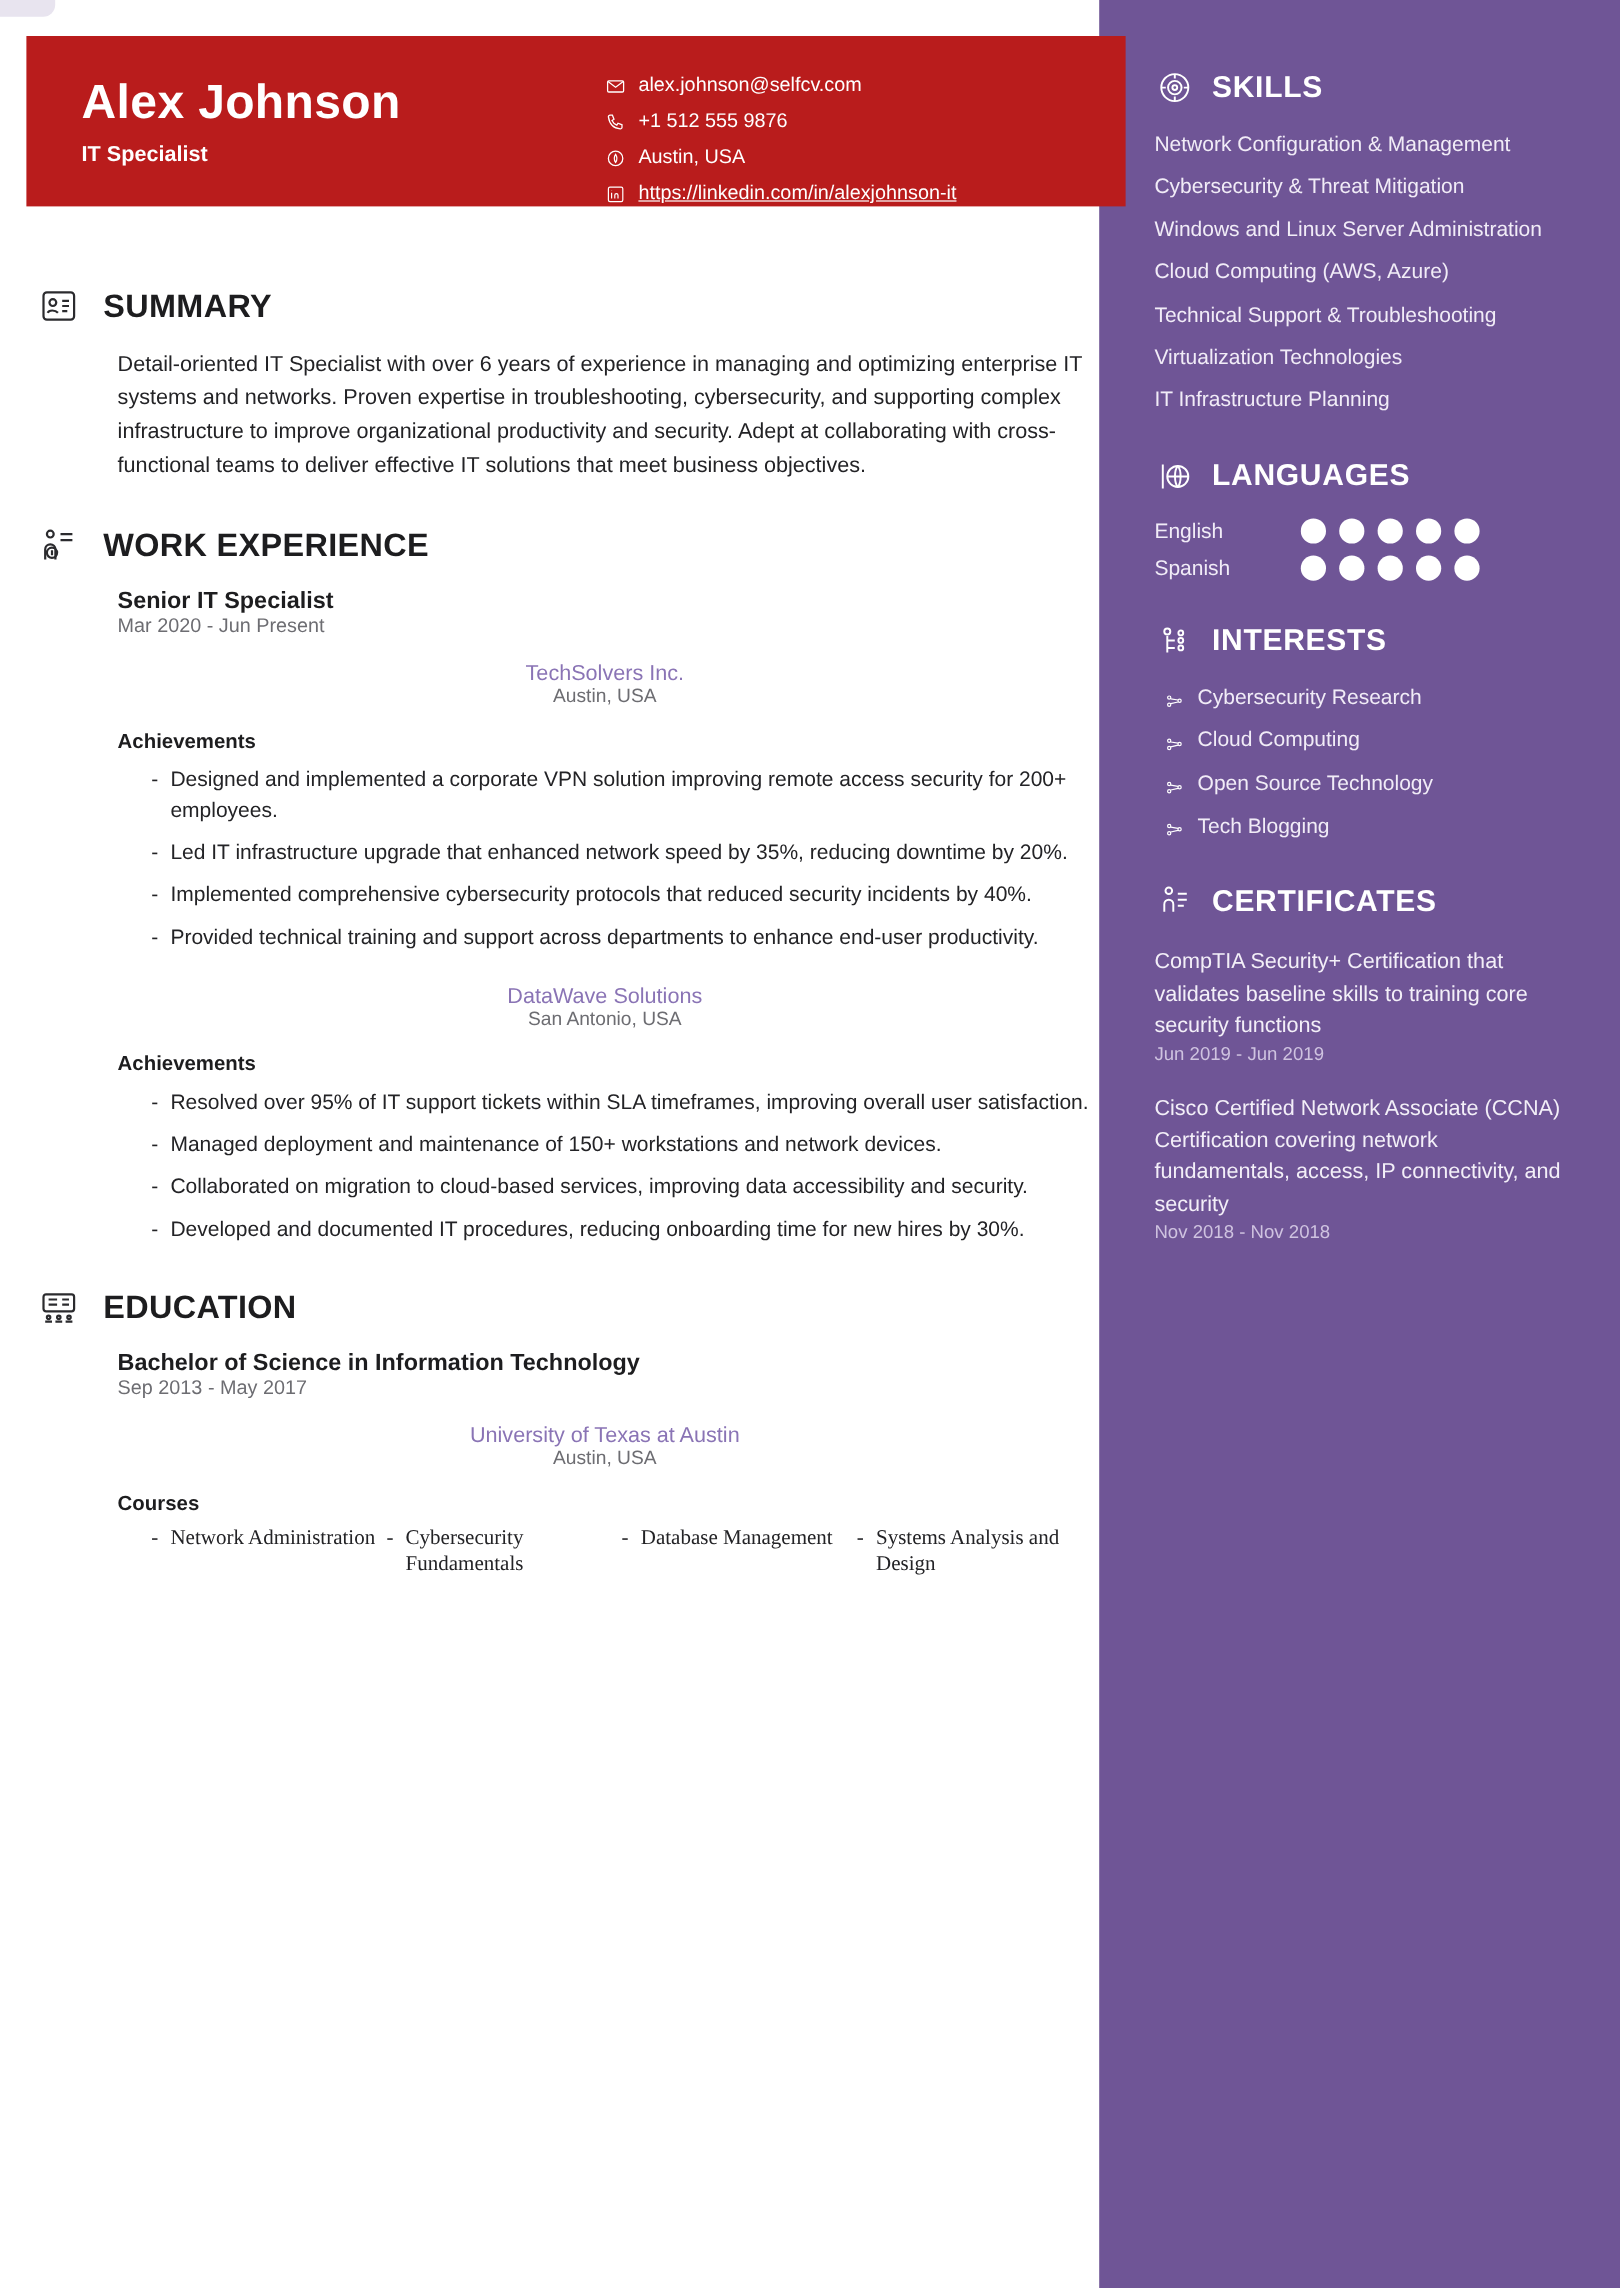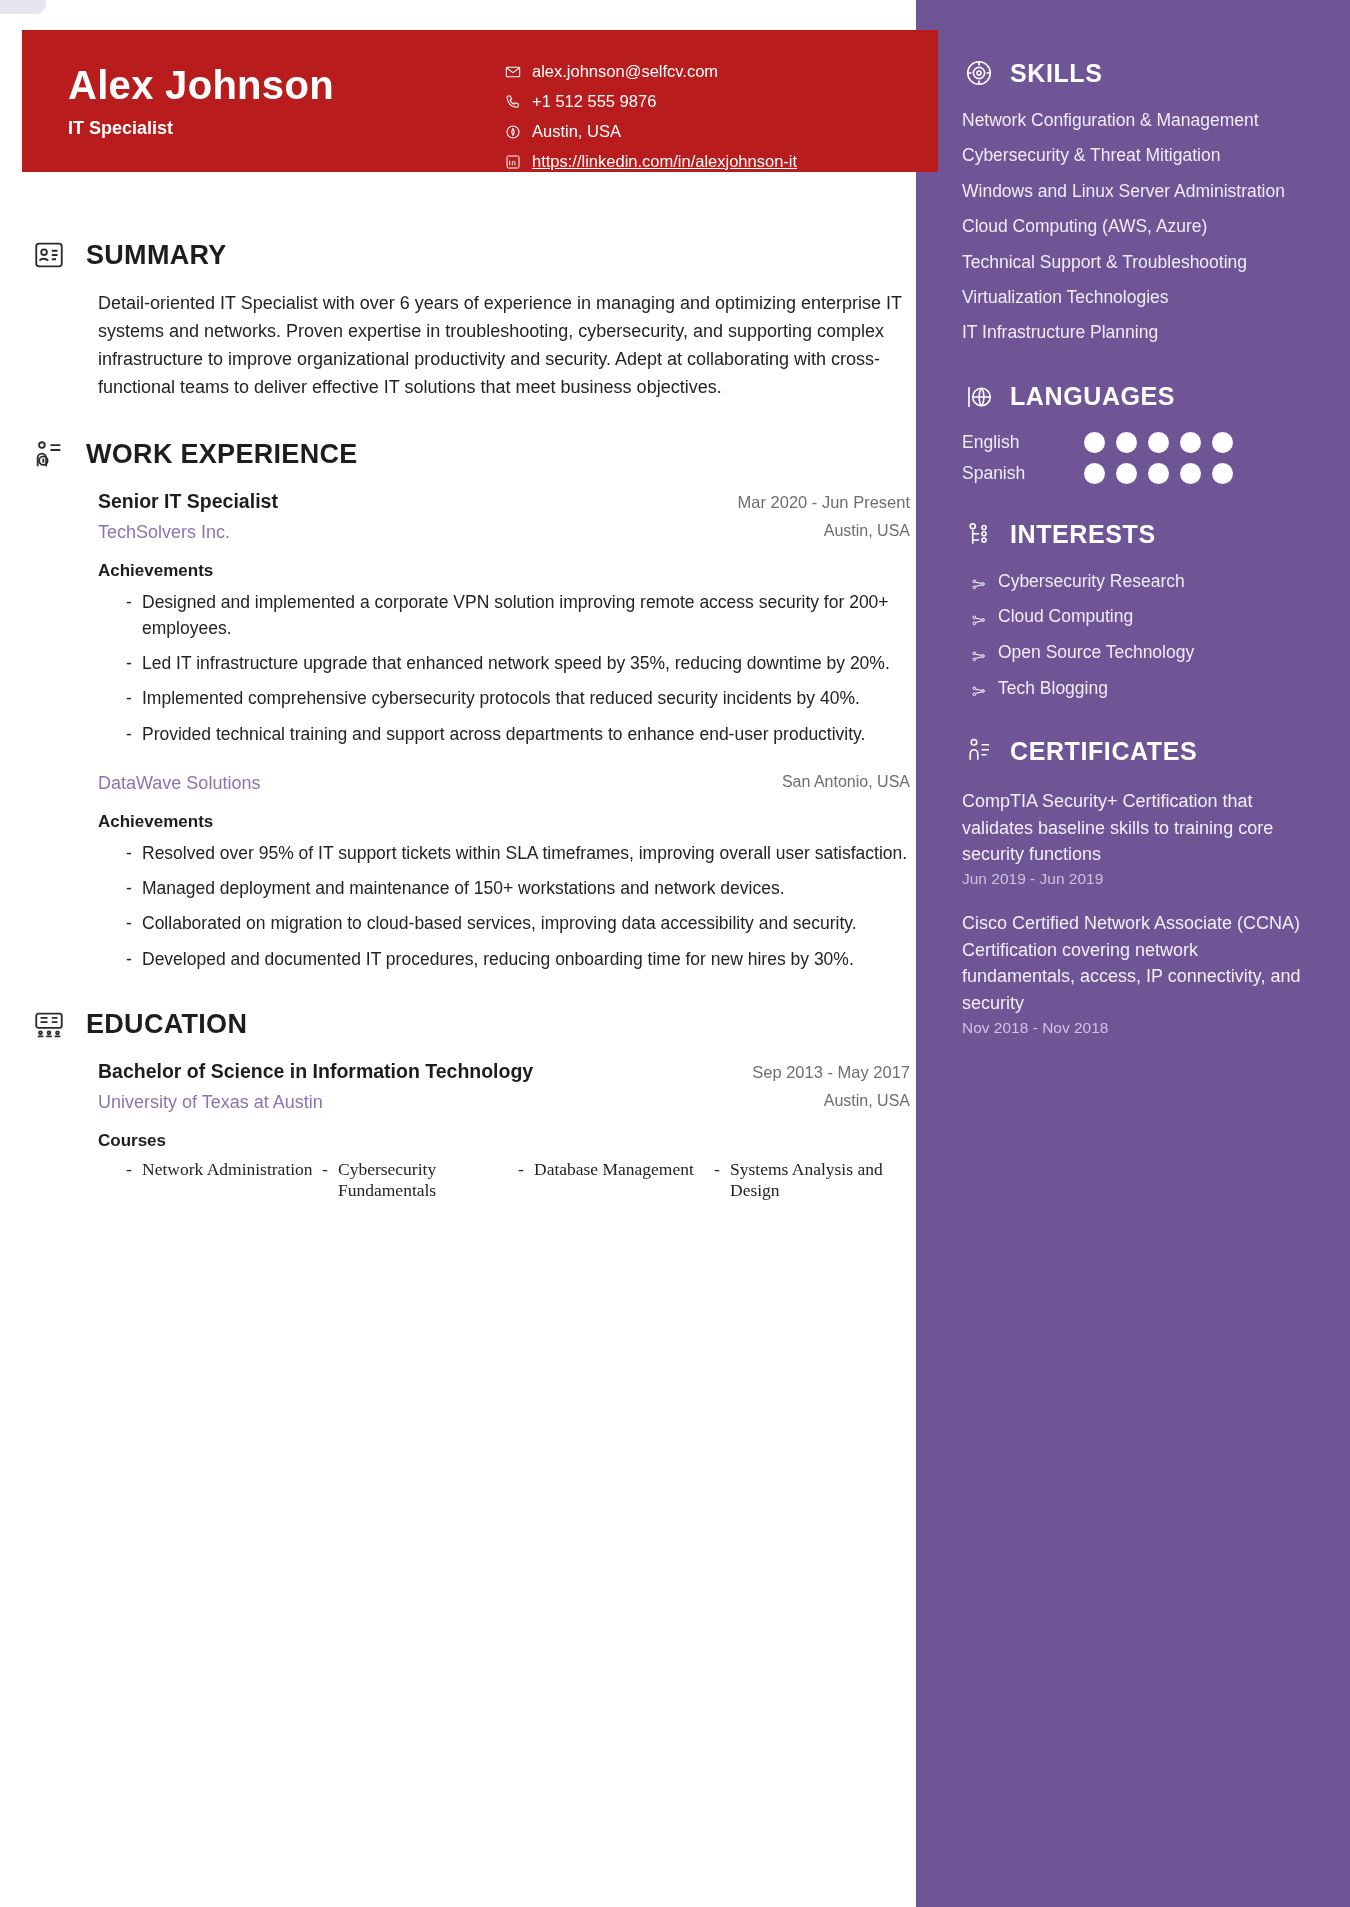--- a/index.html
+++ b/index.html
@@ -134,24 +134,24 @@
   }
   .m-icon { width: 38px; height: 38px; flex: none; color: #2b2b2e; display:flex;align-items:center;justify-content:center;}
   .summary-text {
     font-size: 18px;
     line-height: 1.55;
     color: #232326;
     padding-left: 68px;
   }
   .section { margin-bottom: 34px; }
   .entry { padding-left: 68px; margin-bottom: 26px; }
-  .entry-top { display: flex; justify-content: space-between; align-items: baseline; }
+  .entry-top { display: flex; justify-content: space-between; align-items: baseline; flex-direction: column; }
   .job-title { font-size: 19.5px; font-weight: 700; color: #1d1d1f; }
   .job-date { font-size: 16.5px; color: #6d6d72; }
-  .entry-sub { display: flex; justify-content: space-between; align-items: flex-start; margin-top: 9px; }
+  .entry-sub { display: flex; justify-content: space-between; align-items: center; margin-top: 19px; flex-direction: column; }
   .company { font-size: 18px; color: #8a74b5; font-weight: 400; }
   .location { font-size: 16px; color: #6d6d72; }
   .ach-label { font-size: 17px; font-weight: 700; color: #1d1d1f; margin: 18px 0 8px; }
   .bullets { list-style: none; padding-left: 28px; }
   .bullets li {
     font-size: 17.5px;
     line-height: 1.5;
     color: #232326;
     margin-bottom: 9px;
     position: relative;

